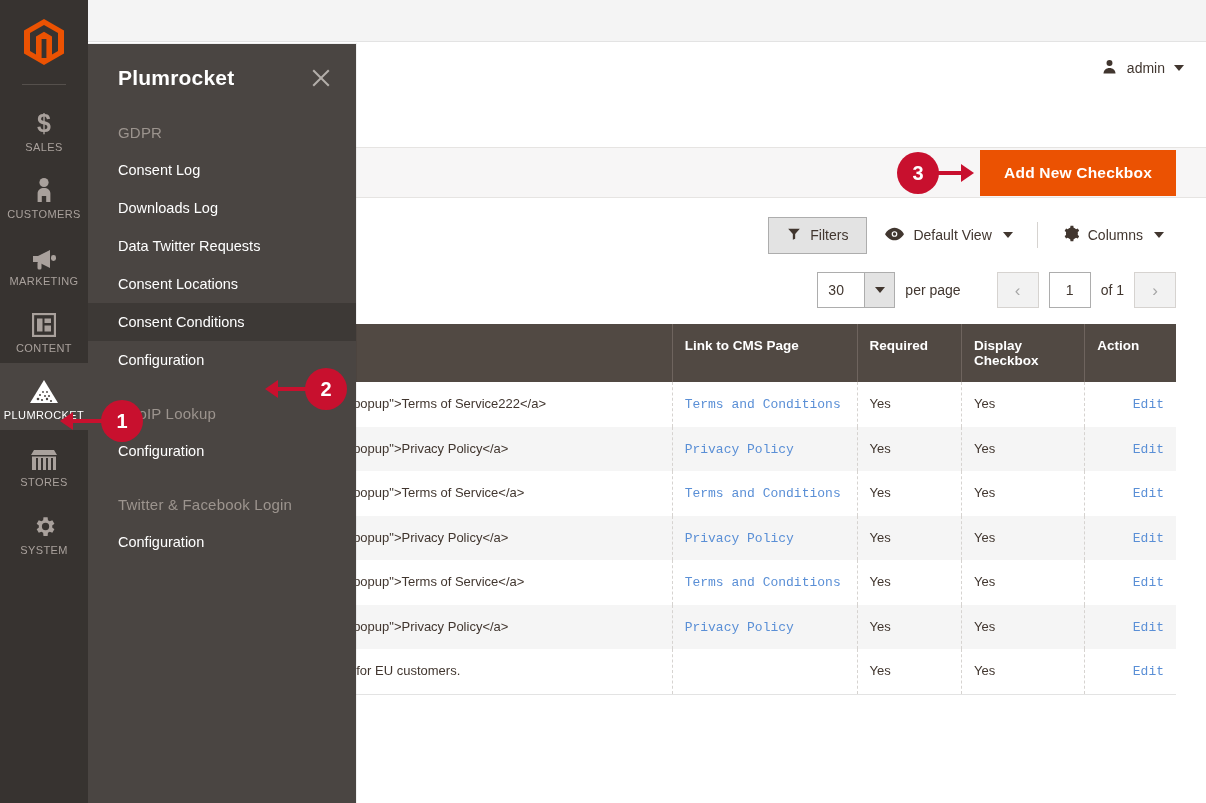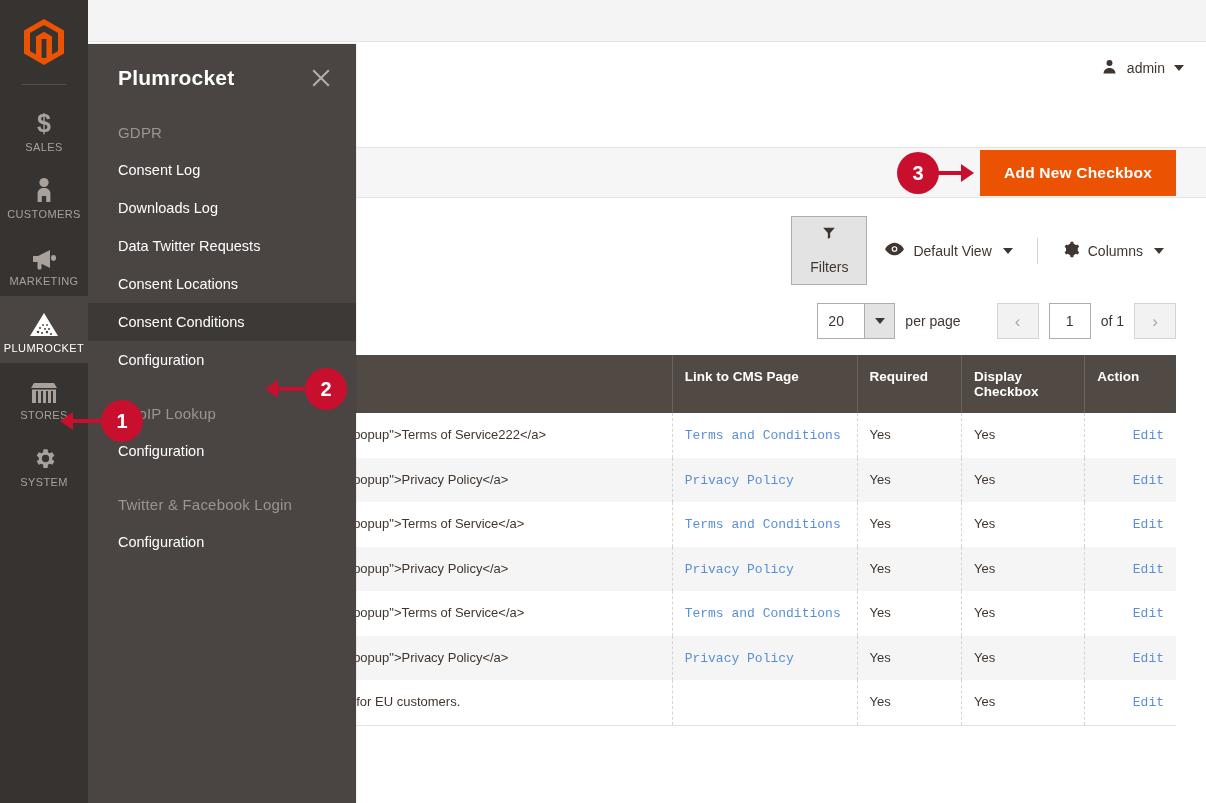--- a/index.html
+++ b/index.html
@@ -88,23 +88,23 @@
     background:#eb5202; color:#ffffff; border:none; font-size:15.5px; font-weight:bold;
     padding:14px 24px; cursor:pointer; letter-spacing:.2px;
     font-family:"Liberation Sans", sans-serif;
   }
 
   .grid-tools {
     display:flex; align-items:center; justify-content:flex-end; gap:6px;
     padding:18px 30px 0 0;
   }
   .btn-filters {
-    display:flex; align-items:center; gap:16px;
+    display:flex; align-items:center; gap:9px;
     background:#e3e3e3; border:1px solid #adadad; color:#41362f;
-    font-size:14px; padding:9px 18px; cursor:pointer;flex-direction:column;
+    font-size:14px; padding:9px 18px; cursor:pointer;
   }
   .tool-drop {
     display:flex; align-items:center; gap:9px; padding:9px 12px; cursor:pointer;
     color:#41362f; font-size:14px;justify-content:center;
   }
   .tool-sep { width:1px; height:26px; background:#d6d3d0; margin:0 6px; }
   .tool-caret { width:0;height:0;border-left:5px solid transparent;border-right:5px solid transparent;border-top:6px solid #41362f; margin-left:2px; }
 
   .pager-row {
     display:flex; align-items:center; justify-content:flex-end; gap:10px;
@@ -220,21 +220,21 @@
               <path d="M12 8a4 4 0 100 8 4 4 0 000-8zm10.4 4c0-.7-.1-1.3-.2-2l2.1-1.6-2-3.5-2.5 1a8 8 0 00-3.4-2L16 1h-4l-.4 2.9a8 8 0 00-3.4 2l-2.5-1-2 3.5L5.8 10c-.1.7-.2 1.3-.2 2s.1 1.3.2 2l-2.1 1.6 2 3.5 2.5-1a8 8 0 003.4 2L12 23h4l.4-2.9a8 8 0 003.4-2l2.5 1 2-3.5-2.1-1.6c.1-.7.2-1.3.2-2z" fill="#41362f"></path>
             </svg>
         </span>
         <span>Columns</span>
         <span class="tool-caret"></span>
       </div>
     </div>
 
     <div class="pager-row">
       <div class="select-box">
-        <div class="val">20</div>
+        <div class="val">30</div>
         <div class="arrow">
           <span style="width:0;height:0;border-left:5px solid transparent;border-right:5px solid transparent;border-top:6px solid #41362f;display:block;"></span>
         </div>
       </div>
       <span>per page</span>
       <div style="width:16px"></div>
       <div class="pg-btn">
         <span class="pg-chev">‹</span>
       </div>
       <div class="pg-input">1</div>
@@ -372,20 +372,31 @@
         <div class="sb-item">
           <span class="ico">
             <svg width="26" height="22" viewBox="0 0 26 22">
               <path d="M2 8h5l12-6v18L7 14H2z" fill="currentColor"></path>
               <rect x="6.5" y="13.5" width="4" height="8" rx="1.6" fill="currentColor"></rect>
               <rect x="20" y="7" width="5" height="6" rx="2.4" fill="currentColor"></rect>
             </svg>
           </span>
           <span class="lbl">MARKETING</span>
         </div>
+        <div class="sb-item">
+          <span class="ico">
+            <svg width="24" height="24" viewBox="0 0 24 24">
+              <rect x="1" y="1" width="22" height="22" fill="none" stroke="currentColor" stroke-width="2.3"></rect>
+              <rect x="5" y="5.5" width="5.5" height="13" fill="currentColor"></rect>
+              <rect x="12.5" y="5.5" width="6.5" height="4.5" fill="currentColor"></rect>
+              <rect x="12.5" y="12.5" width="6.5" height="6" fill="currentColor"></rect>
+            </svg>
+          </span>
+          <span class="lbl">CONTENT</span>
+        </div>
         <div class="sb-item active">
           <span class="ico">
             <svg width="30" height="24" viewBox="0 0 30 24">
               <polygon points="15,0 29,23 1,23" fill="currentColor"></polygon>
               <circle cx="9" cy="19" r="1.3" fill="#4a4542"></circle>
               <circle cx="13" cy="20" r="1.1" fill="#4a4542"></circle>
               <circle cx="18" cy="19" r="1.2" fill="#4a4542"></circle>
               <circle cx="22" cy="21" r="1.1" fill="#4a4542"></circle>
               <circle cx="11" cy="15" r="1" fill="#4a4542"></circle>
               <circle cx="16" cy="16" r="1" fill="#4a4542"></circle>

